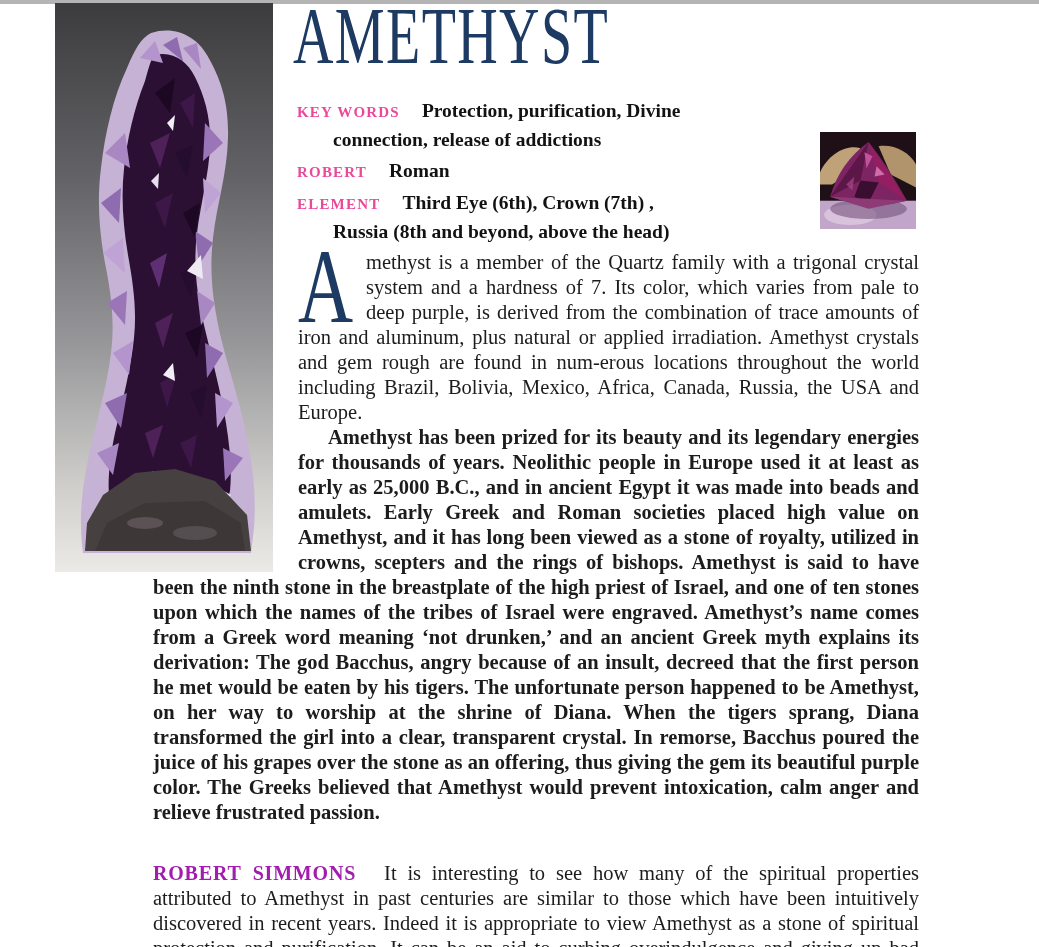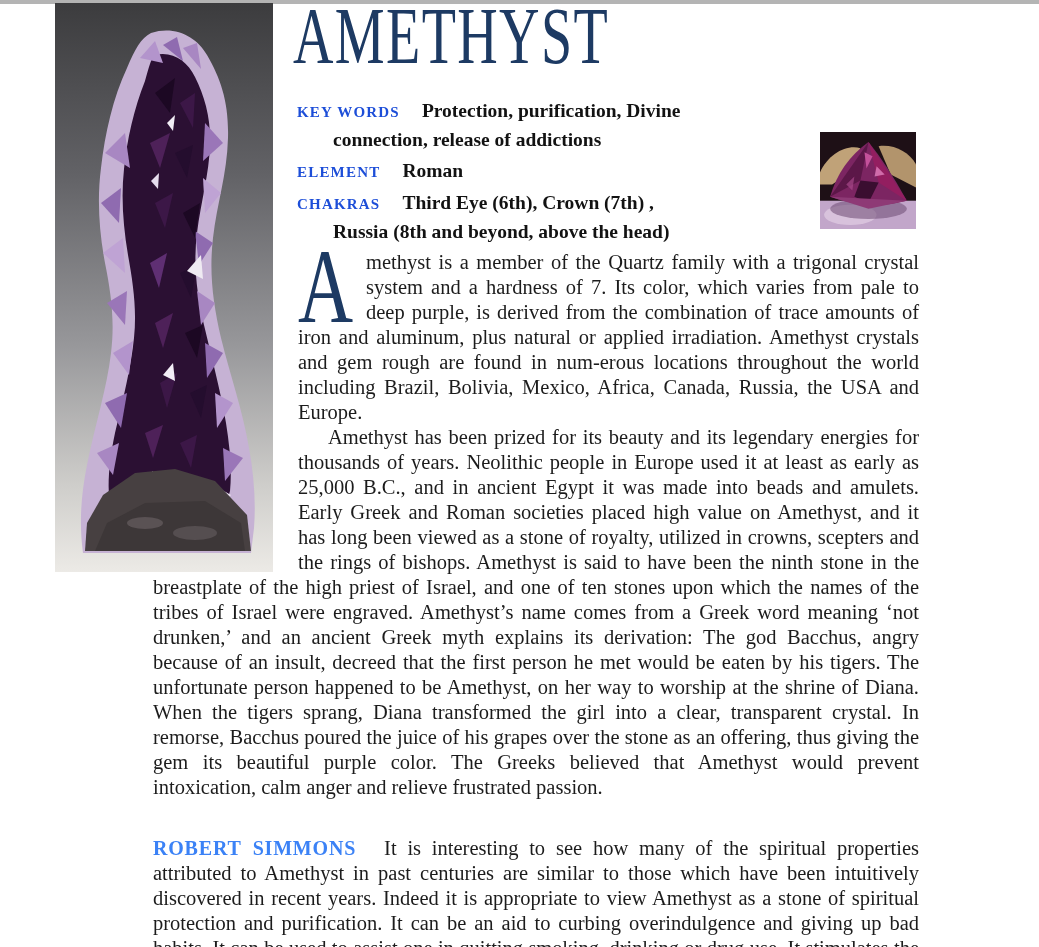--- a/index.html
+++ b/index.html
@@ -17,41 +17,41 @@
   
   .page-title {
     position:absolute; left:293px; top:0px; margin:0;
     font-size:80px; font-weight:400; color:#1d3a63; line-height:72px;
     letter-spacing:2px; white-space:nowrap;
     transform:scaleX(0.70); transform-origin:left top;
   }
   .meta { position:absolute; left:297px; top:97px; width:400px; }
   .meta-item { padding-left:36px; text-indent:-36px; line-height:27px; margin:0 0 3px 0; }
   .meta-label {
-    color:#1d4ed8; font-weight:bold; font-size:15px; letter-spacing:1.2px;
+    color:#ec4899; font-weight:bold; font-size:15px; letter-spacing:1.2px;
     margin-right:22px;
   }
   .meta-value { font-weight:bold; font-size:19.5px; color:#121212; }
 
   
   .body-text {
     position:absolute; left:153px; top:250px; width:766px;
     font-size:20.5px; line-height:25px; text-align:justify;
   }
   .col-spacer { float:left; width:145px; height:320px; }
   .para { margin:0; }
-  .para-second { text-indent:30px; }
+  .para-second { text-indent:30px;font-weight:bold; }
   .drop-cap {
     float:left; width:60px; height:74px; overflow:visible;
     font-size:106px; line-height:74px; color:#1d3a63;
     transform:scaleX(0.72); transform-origin:0 0; margin-right:8px;
   }
   .author-para { margin:36px 0 0 0; }
   .author-label {
-    color:#3b82f6; font-weight:bold; font-size:20px; letter-spacing:0.8px;
+    color:#a21caf; font-weight:bold; font-size:20px; letter-spacing:0.8px;
     margin-right:28px;
   }
 </style>
 </head>
 <body>
 
 <div class="page">
 
   <div class="top-strip"></div>
 
@@ -142,24 +142,24 @@
     </svg>
   </figure>
 
   <h1 class="page-title">AMETHYST</h1>
 
   <div class="meta">
     <div class="meta-item">
       <span class="meta-label">KEY WORDS</span><span class="meta-value">Protection, purification, Divine connection, release of addictions</span>
     </div>
     <div class="meta-item">
-      <span class="meta-label">ELEMENT</span><span class="meta-value">Roman</span>
+      <span class="meta-label">ROBERT</span><span class="meta-value">Roman</span>
     </div>
     <div class="meta-item">
-      <span class="meta-label">CHAKRAS</span><span class="meta-value">Third Eye (6th), Crown (7th) , Russia (8th and beyond, above the head)</span>
+      <span class="meta-label">ELEMENT</span><span class="meta-value">Third Eye (6th), Crown (7th) , Russia (8th and beyond, above the head)</span>
     </div>
   </div>
 
   <div class="body-text">
     <div class="col-spacer"></div>
     <p class="para para-first"><span class="drop-cap">A</span><span>methyst is a member of the Quartz family with a trigonal crystal system and a hardness of 7. Its color, which varies from pale to deep purple, is derived from the combination of trace amounts of iron and aluminum, plus natural or applied irradiation. Amethyst crystals and gem rough are found in num-erous locations throughout the world including Brazil, Bolivia, Mexico, Africa, Canada, Russia, the USA and Europe.</span></p>
     <p class="para para-second">Amethyst has been prized for its beauty and its legendary energies for thousands of years. Neolithic people in Europe used it at least as early as 25,000 B.C., and in ancient Egypt it was made into beads and amulets. Early Greek and Roman societies placed high value on Amethyst, and it has long been viewed as a stone of royalty, utilized in crowns, scepters and the rings of bishops. Amethyst is said to have been the ninth stone in the breastplate of the high priest of Israel, and one of ten stones upon which the names of the tribes of Israel were engraved. Amethyst’s name comes from a Greek word meaning ‘not drunken,’ and an ancient Greek myth explains its derivation: The god Bacchus, angry because of an insult, decreed that the first person he met would be eaten by his tigers. The unfortunate person happened to be Amethyst, on her way to worship at the shrine of Diana. When the tigers sprang, Diana transformed the girl into a clear, transparent crystal. In remorse, Bacchus poured the juice of his grapes over the stone as an offering, thus giving the gem its beautiful purple color. The Greeks believed that Amethyst would prevent intoxication, calm anger and relieve frustrated passion.</p>
     <p class="para author-para"><span class="author-label">ROBERT SIMMONS</span><span>It is interesting to see how many of the spiritual properties attributed to Amethyst in past centuries are similar to those which have been intuitively discovered in recent years. Indeed it is appropriate to view Amethyst as a stone of spiritual protection and purification. It can be an aid to curbing overindulgence and giving up bad habits. It can be used to assist one in quitting smoking, drinking or drug use. It stimulates the crown chakra and is an aid to meditation, helping one to still one’s thoughts and move into higher states of</span></p>
   </div>
 

